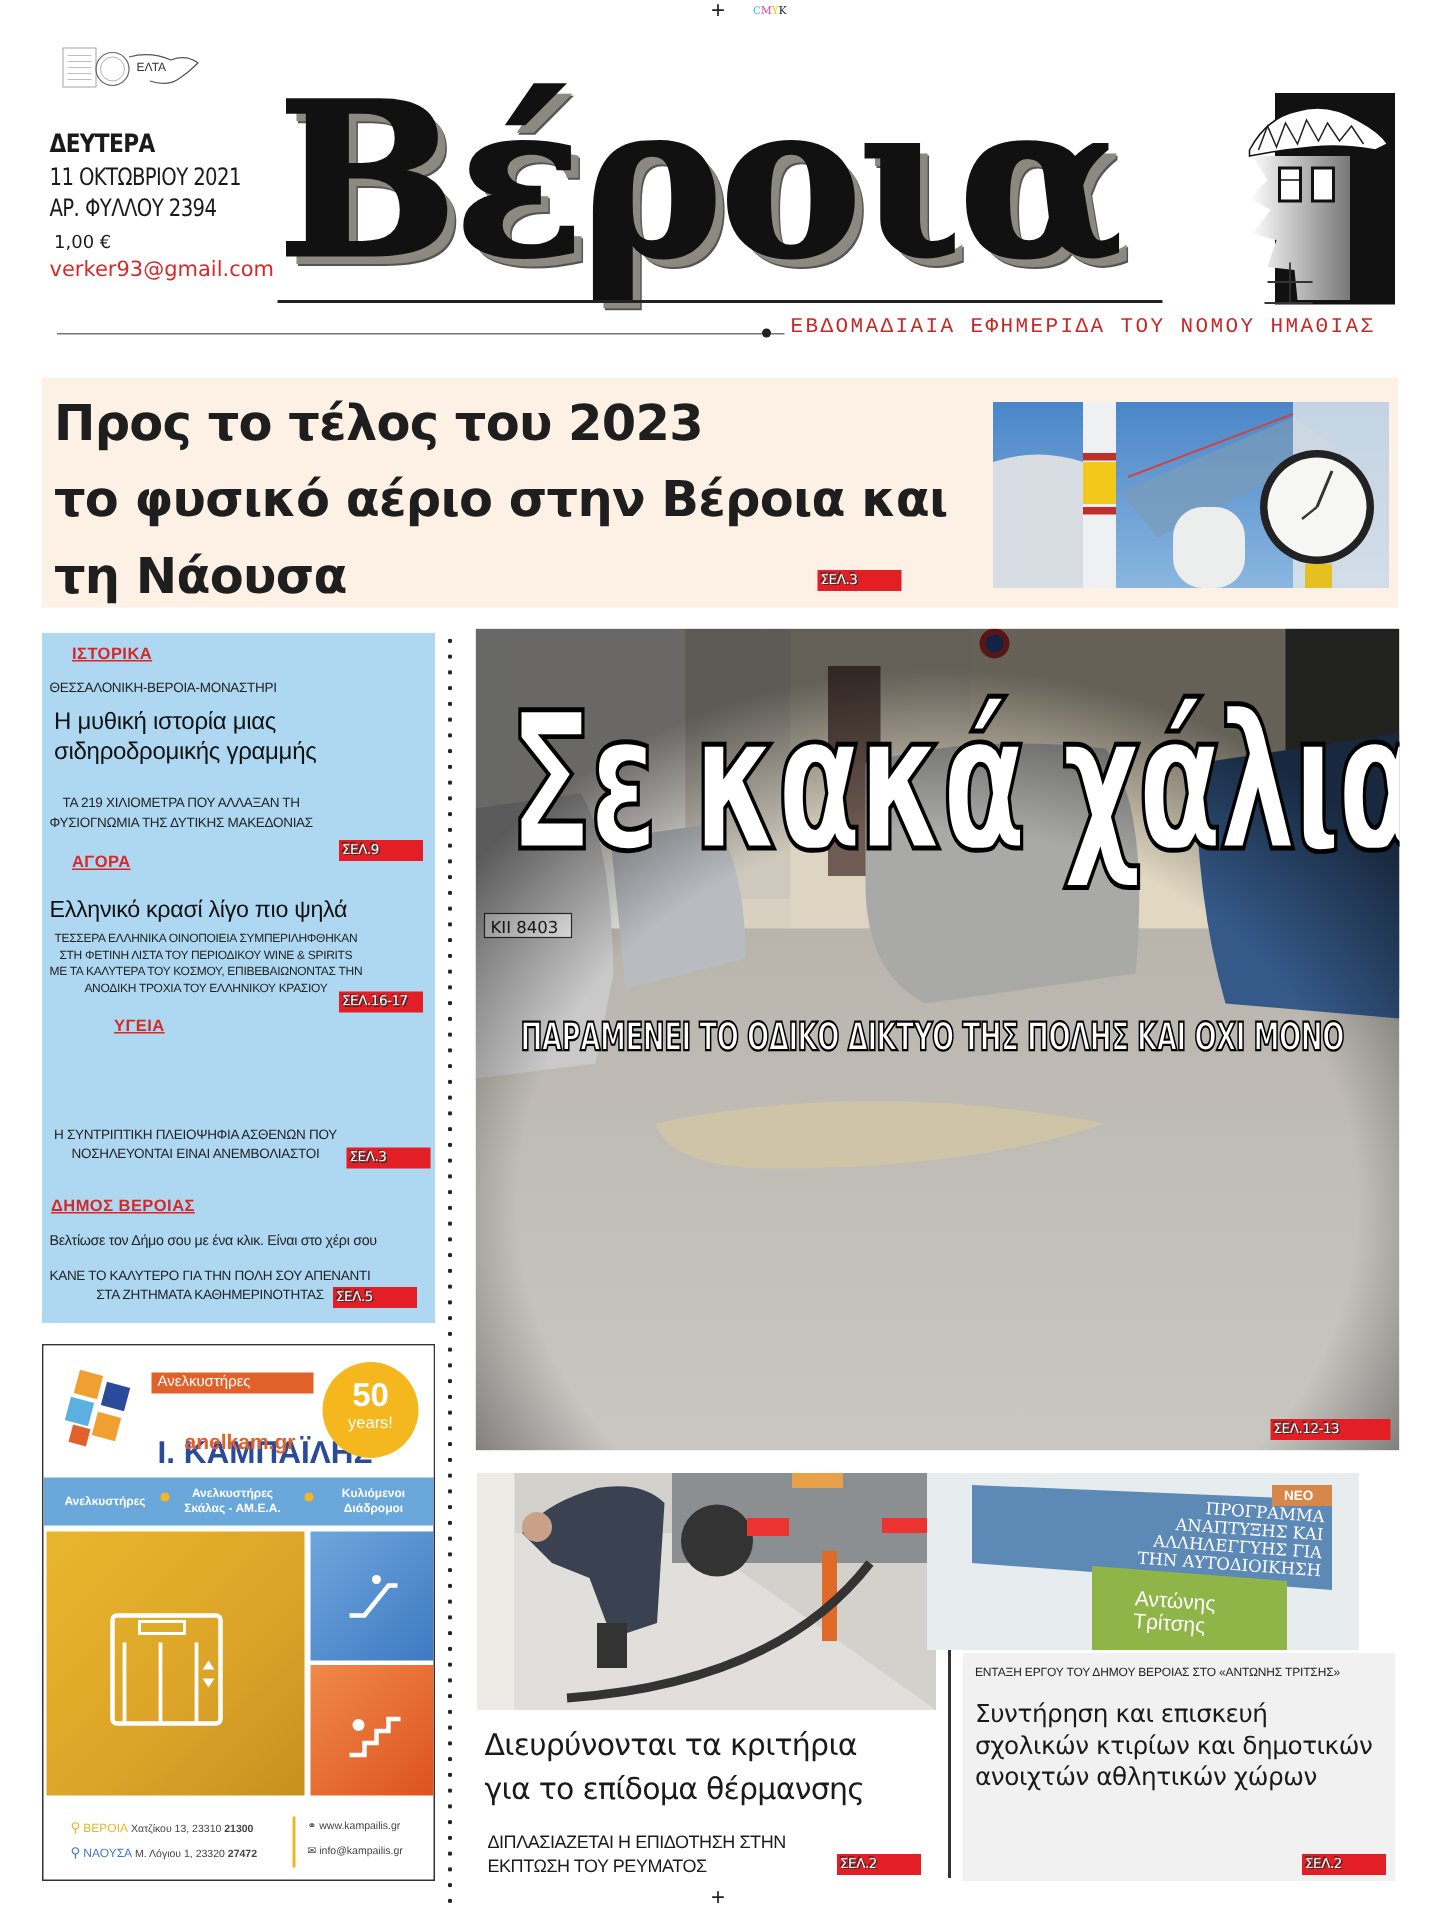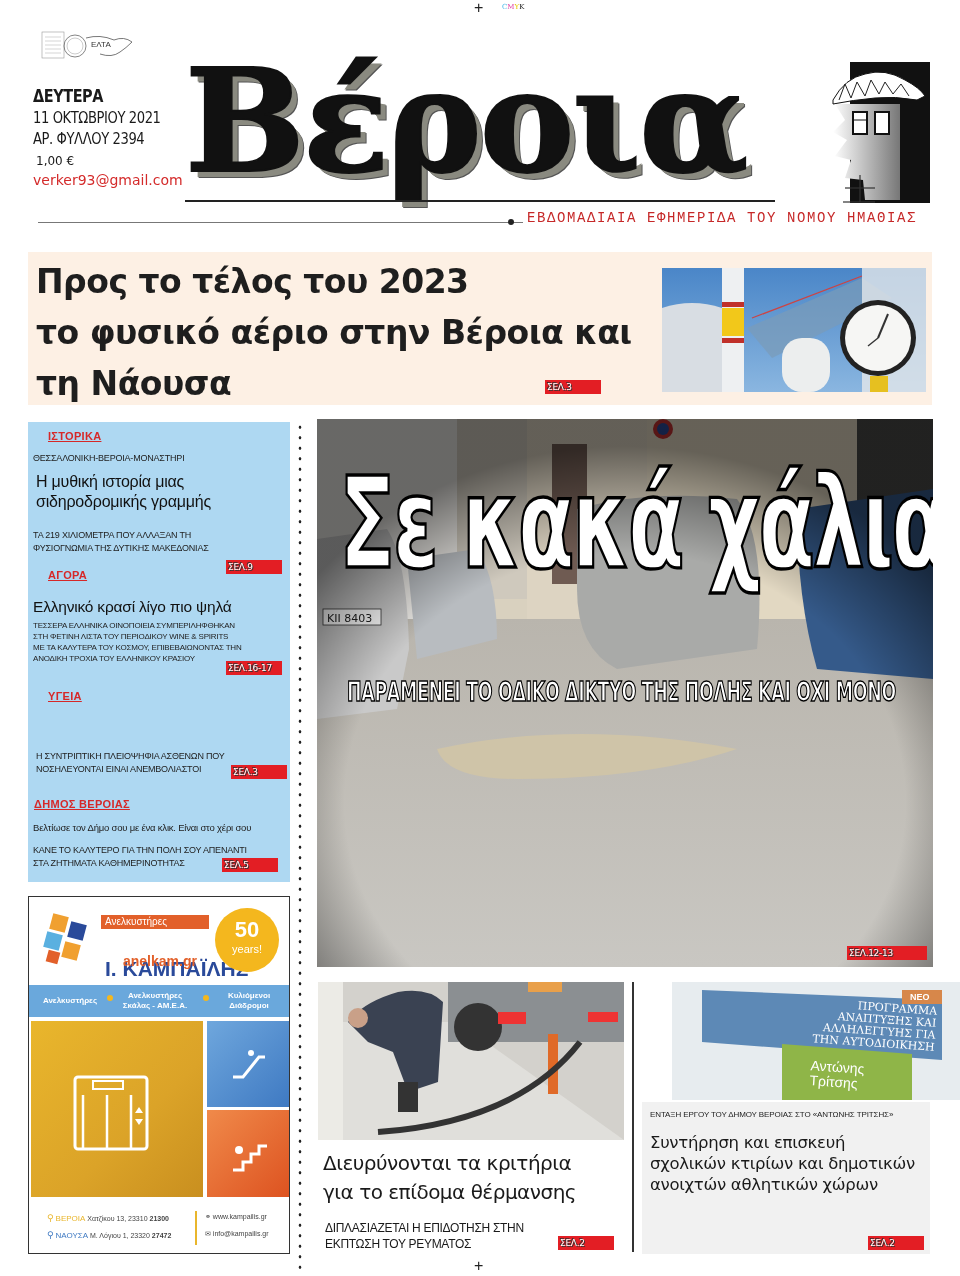--- a/index.html
+++ b/index.html
@@ -34,21 +34,21 @@
   .top-photo { position: absolute; left: 634px; top: 16px; width: 264px; height: 124px; overflow: hidden; }
 
   .sel { display: inline-block; background: #e31e24; color: #fff; font-size: 9px; height: 14px; line-height: 14px; padding-left: 2px;
          text-shadow: -1px -1px 0 #333, 1px 1px 0 #333; font-family: "DejaVu Sans", sans-serif; letter-spacing: -0.3px; }
 
   
   .leftcol { left: 28px; top: 422px; width: 262px; height: 460px; background: #aed8f2; }
   .cat { position: absolute; left: 20px; font-size: 11px; font-weight: bold; color: #d62828; text-decoration: underline; text-decoration-color: #d62828; letter-spacing: 0.3px; }
   .kicker { position: absolute; left: 5px; font-size: 9px; color: #222; letter-spacing: -0.2px; }
   .lhead { position: absolute; left: 5px; font-size: 16px; color: #111; line-height: 20px; letter-spacing: -0.2px; }
-  .lbody { position: absolute; left: 5px; font-size: 9px; color: #222; line-height: 13px; letter-spacing: -0.2px; }
+  .lbody { position: absolute; left: 5px; font-size: 9px; color: #222; line-height: 13px; letter-spacing: -0.2px; text-align: center; }
 
   .dots { left: 298px; top: 422px; width: 4px; height: 870px;
           background-image: radial-gradient(circle, #222 1.3px, transparent 1.6px); background-size: 4px 10.5px; background-repeat: repeat-y; }
 
   
   .ad { left: 28px; top: 896px; width: 262px; height: 358px; border: 1px solid #333; background: #fff; overflow: hidden; }
   .ad-banner-top { position: absolute; left: 0; top: 0; width: 262px; height: 88px; background: #fff; }
   .ad-bar { position: absolute; left: 0; top: 88px; width: 262px; height: 32px; background: #6aa8dc; color: #fff; font-size: 8px; font-weight: bold; }
   .ad-bar span { position: absolute; text-align: center; line-height: 10px; }
   .ad-img-main { position: absolute; left: 2px; top: 124px; width: 172px; height: 176px; background: linear-gradient(135deg, #e9b62c 0%, #dba328 60%, #c98f1f 100%); }
@@ -64,21 +64,21 @@
               -webkit-text-stroke: 1.5px #000; transform: scaleX(0.67); transform-origin: left top; white-space: nowrap; letter-spacing: -0.5px; }
   .bullets { position: absolute; left: 0; top: 384px; width: 616px; text-align: center; font-family: "DejaVu Sans", sans-serif; font-weight: bold; color: #fff;
              -webkit-text-stroke: 1.3px #000; font-size: 19px; line-height: 24px; letter-spacing: -0.3px; }
   .bullets div { white-space: nowrap; }
 
   
   .b1-photo { left: 318px; top: 982px; width: 306px; height: 158px; overflow: hidden; }
   .b1-title { left: 323px; top: 1149px; font-size: 20px; line-height: 29px; color: #1a1a1a; font-family: "DejaVu Sans", sans-serif; letter-spacing: -0.5px; }
   .b1-body { left: 325px; top: 1220px; font-size: 12px; line-height: 16px; color: #1a1a1a; letter-spacing: -0.3px; }
   .vrule { left: 632px; top: 982px; width: 2px; height: 270px; background: #333; }
-  .b2-photo { left: 672px; top: 982px; width: 288px; height: 118px; overflow: hidden; }
+  .b2-photo { left: 618px; top: 982px; width: 288px; height: 118px; overflow: hidden; }
   .b2-box { left: 642px; top: 1102px; width: 288px; height: 152px; background: #f1f1f1; }
   .b2-kicker { position: absolute; left: 8px; top: 8px; font-size: 8px; color: #222; letter-spacing: -0.1px; }
   .b2-title { position: absolute; left: 8px; top: 30px; font-size: 16.5px; line-height: 21px; color: #1a1a1a; font-family: "DejaVu Sans", sans-serif; letter-spacing: -0.3px; }
   .b2-body { position: absolute; left: 8px; top: 102px; font-size: 8px; line-height: 15px; color: #222; letter-spacing: -0.2px; }
 </style>
 </head>
 <body>
 
 <div class="abs reg" style="left:474px; top:0px;">+</div>
 <div class="abs cmyk" style="left:502px; top:3px;">
@@ -199,21 +199,21 @@
     <div>Ελληνικό κρασί λίγο πιο ψηλά</div>
   </div>
   <div class="lbody" style="top:198px; font-size:8px; line-height:11px;">
     <div>ΤΕΣΣΕΡΑ ΕΛΛΗΝΙΚΑ ΟΙΝΟΠΟΙΕΙΑ ΣΥΜΠΕΡΙΛΗΦΘΗΚΑΝ</div>
     <div>ΣΤΗ ΦΕΤΙΝΗ ΛΙΣΤΑ ΤΟΥ ΠΕΡΙΟΔΙΚΟΥ WINE &amp; SPIRITS</div>
     <div>ΜΕ ΤΑ ΚΑΛΥΤΕΡΑ ΤΟΥ ΚΟΣΜΟΥ, ΕΠΙΒΕΒΑΙΩΝΟΝΤΑΣ ΤΗΝ</div>
     <div>ΑΝΟΔΙΚΗ ΤΡΟΧΙΑ ΤΟΥ ΕΛΛΗΝΙΚΟΥ ΚΡΑΣΙΟΥ</div>
   </div>
   <span class="sel abs" style="left:198px; top:239px; width:56px;">ΣΕΛ.16-17</span>
 
-  <div class="cat" style="top:268px;">ΥΓΕΙΑ</div>
+  <div class="cat" style="top:256px;margin-left:28px;">ΥΓΕΙΑ</div>
   <div class="lbody" style="top:328px; left:8px;">
     <div>Η ΣΥΝΤΡΙΠΤΙΚΗ ΠΛΕΙΟΨΗΦΙΑ ΑΣΘΕΝΩΝ ΠΟΥ</div>
     <div>ΝΟΣΗΛΕΥΟΝΤΑΙ ΕΙΝΑΙ ΑΝΕΜΒΟΛΙΑΣΤΟΙ</div>
   </div>
   <span class="sel abs" style="left:203px; top:343px; width:56px;">ΣΕΛ.3</span>
 
   <div class="cat" style="top:376px; left:6px;">ΔΗΜΟΣ ΒΕΡΟΙΑΣ</div>
   <div class="kicker" style="top:400px; font-size:9.5px;">Βελτίωσε τον Δήμο σου με ένα κλικ. Είναι στο χέρι σου</div>
   <div class="lbody" style="top:422px;">
     <div>ΚΑΝΕ ΤΟ ΚΑΛΥΤΕΡΟ ΓΙΑ ΤΗΝ ΠΟΛΗ ΣΟΥ ΑΠΕΝΑΝΤΙ</div>

